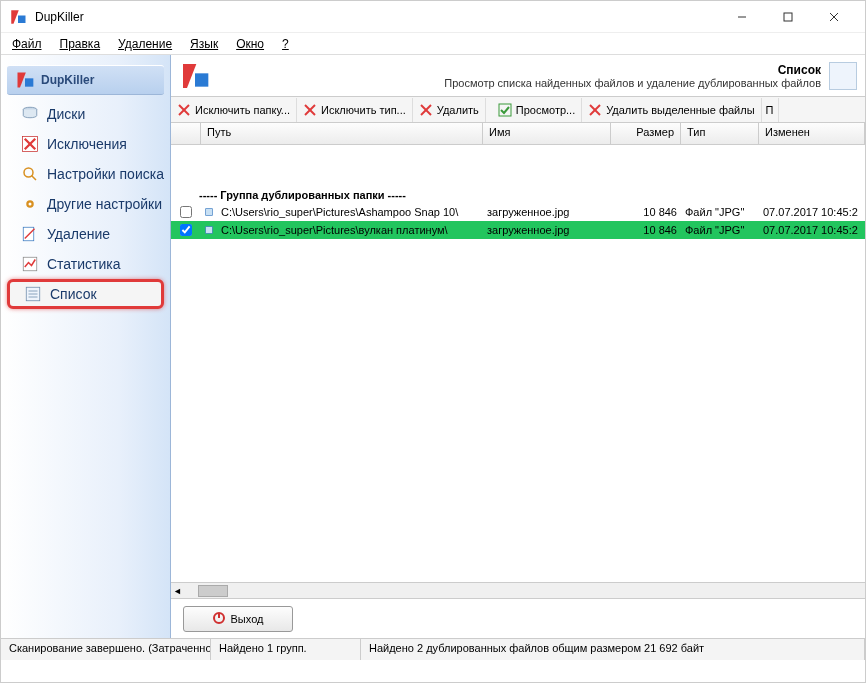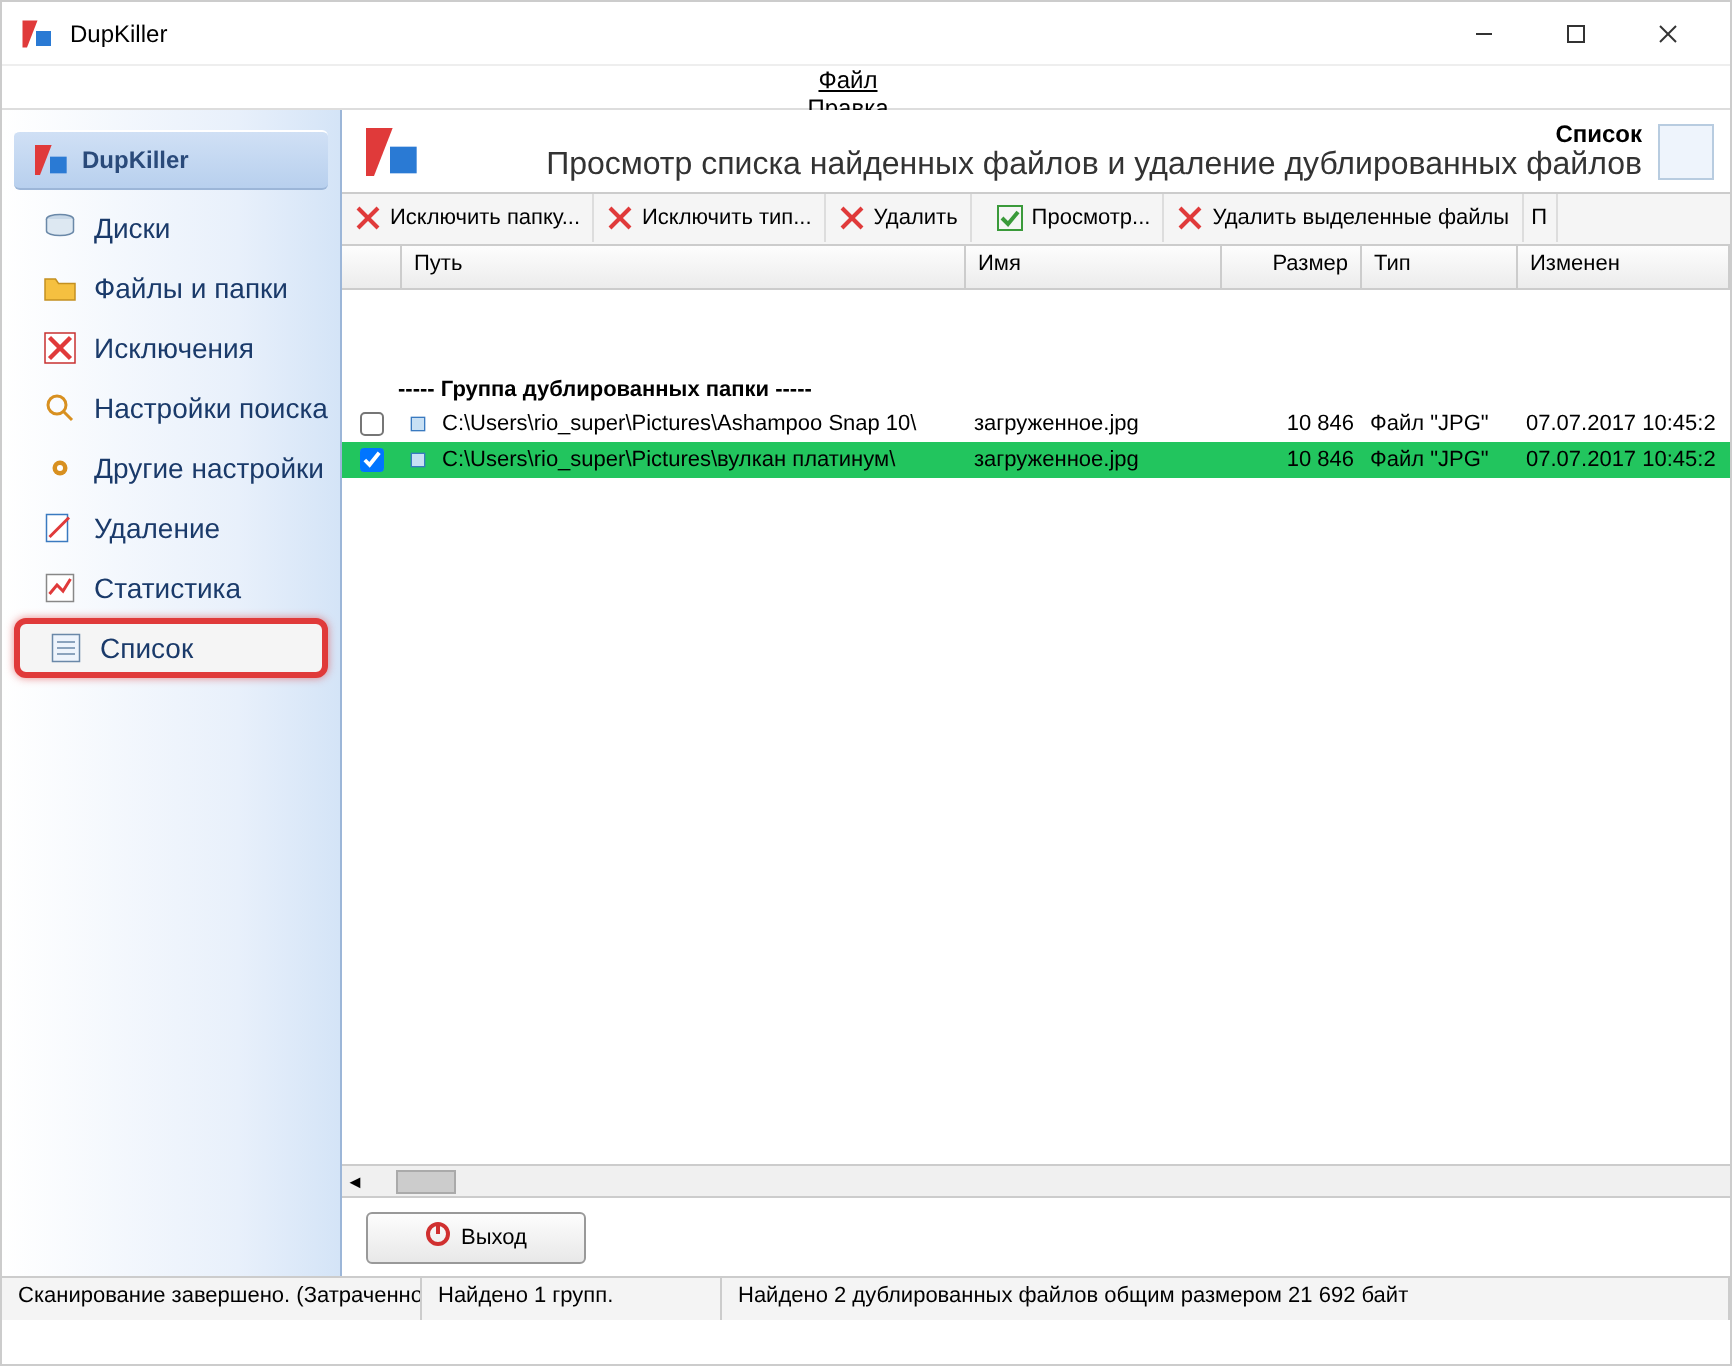--- a/index.html
+++ b/index.html
@@ -8,21 +8,21 @@
 
 .titlebar { height: 32px; display: flex; align-items: center; padding: 0 8px; background: #fff; border-bottom: 1px solid #eee; }
 .titlebar .app-icon { width: 18px; height: 18px; margin-right: 8px; position: relative; }
 .titlebar .app-icon svg { width: 18px; height: 18px; }
 .titlebar .title { font-size: 12px; flex: 1; }
 .win-controls { display: flex; }
 .win-btn { width: 46px; height: 30px; display: flex; align-items: center; justify-content: center; font-size: 14px; color: #333; }
 .win-btn svg { width: 10px; height: 10px; }
 
 
-.menubar { height: 22px; display: flex; align-items: center; padding: 0 0; border-bottom: 1px solid #ddd; flex-direction: column; }
+.menubar { height: 22px; display: flex; align-items: center; padding: 0 11px; border-bottom: 1px solid #ddd; }
 .menubar .menu-item { font-size: 12px; margin-right: 18px; }
 .menubar .menu-item span.u { text-decoration: underline; }
 
 
 .main { display: flex; height: 583px; }
 
 
 .sidebar { width: 170px; background: linear-gradient(to right, #fff 0%, #e8f0fb 70%, #d4e4f7 100%); border-right: 1px solid #9cb6d8; padding-top: 6px; }
 .sidebar-header { height: 30px; display: flex; align-items: center; padding-left: 8px; background: linear-gradient(to bottom, #d0e0f5, #b8d0ee); font-size: 12px; font-weight: bold; color: #2a4a7a; border-top: 1px solid #fff; border-bottom: 1px solid #9cb6d8; margin: 4px 6px; border-radius: 3px; }
 .sidebar-header .si-icon { width: 20px; height: 20px; margin-right: 6px; }
@@ -31,25 +31,25 @@
 .sidebar-item.highlighted { border: 3px solid #e03a3a; border-radius: 6px; background: #f5f5f5; box-shadow: 0 0 4px rgba(224,58,58,0.6); }
 
 
 .content { flex: 1; display: flex; flex-direction: column; background: #fff; position: relative; }
 
 
 .page-header { height: 42px; display: flex; align-items: center; padding: 4px 8px; border-bottom: 1px solid #ccc; }
 .page-header .ph-icon { width: 32px; height: 32px; margin-right: 10px; }
 .page-header .ph-text { flex: 1; text-align: right; }
 .page-header .ph-title { font-size: 12px; font-weight: bold; }
-.page-header .ph-sub { font-size: 16px; color: #333; }
+.page-header .ph-sub { font-size: 11px; color: #333; }
 .page-header .ph-right-icon { width: 28px; height: 28px; margin-left: 8px; background: #eef4fc; border: 1px solid #b8cce0; }
 
 
-.toolbar { height: 26px; display: flex; border-bottom: 1px solid #ccc; background: #f5f5f5; }
+.toolbar { height: 26px; display: flex; align-items: center; border-bottom: 1px solid #ccc; background: #f5f5f5; }
 .tool-btn { height: 24px; display: flex; align-items: center; padding: 0 6px; font-size: 11px; border-right: 1px solid #ddd; }
 .tool-btn .tb-icon { width: 14px; height: 14px; margin-right: 4px; }
 .toolbar .sep { width: 6px; }
 
 
 .table-header { height: 22px; display: flex; background: #f0f0f0; border-bottom: 1px solid #ccc; }
 .th-cell { border-right: 1px solid #ccc; font-size: 11px; padding: 3px 6px; text-align: left; background: linear-gradient(#fdfdfd,#ececec); }
 .table-body { flex: 1; overflow: auto; position: relative; }
 .group-row { font-size: 11px; font-weight: bold; padding: 4px 0 2px 28px; margin-top: 40px; }
 .data-row { height: 18px; display: flex; align-items: center; font-size: 11px; }
@@ -131,28 +131,20 @@
       <span>DupKiller</span>
     </div>
     <div class="sidebar-item">
       <span class="si-icon">
           <svg viewBox="0 0 24 24">
             <ellipse cx="12" cy="6" rx="9" ry="3" fill="#c8d8e8" stroke="#6a88a8"></ellipse>
             <path d="M3 6 v8 a9 3 0 0 0 18 0 v-8" fill="#dde8f2" stroke="#6a88a8"></path>
           </svg>
         </span>
       <span>Диски</span>
-    </div>
-    <div class="sidebar-item">
-      <span class="si-icon">
-          <svg viewBox="0 0 24 24">
-            <path d="M2 6 h7 l2 3 h11 v11 h-20 z" fill="#f5c040" stroke="#c49020"></path>
-          </svg>
-        </span>
-      <span>Файлы и папки</span>
     </div>
     <div class="sidebar-item">
       <span class="si-icon">
           <svg viewBox="0 0 24 24">
             <rect x="2" y="2" width="20" height="20" fill="#fff" stroke="#c83030"></rect>
             <line x1="5" y1="5" x2="19" y2="19" stroke="#e03a3a" stroke-width="3"></line>
             <line x1="19" y1="5" x2="5" y2="19" stroke="#e03a3a" stroke-width="3"></line>
           </svg>
         </span>
       <span>Исключения</span>

